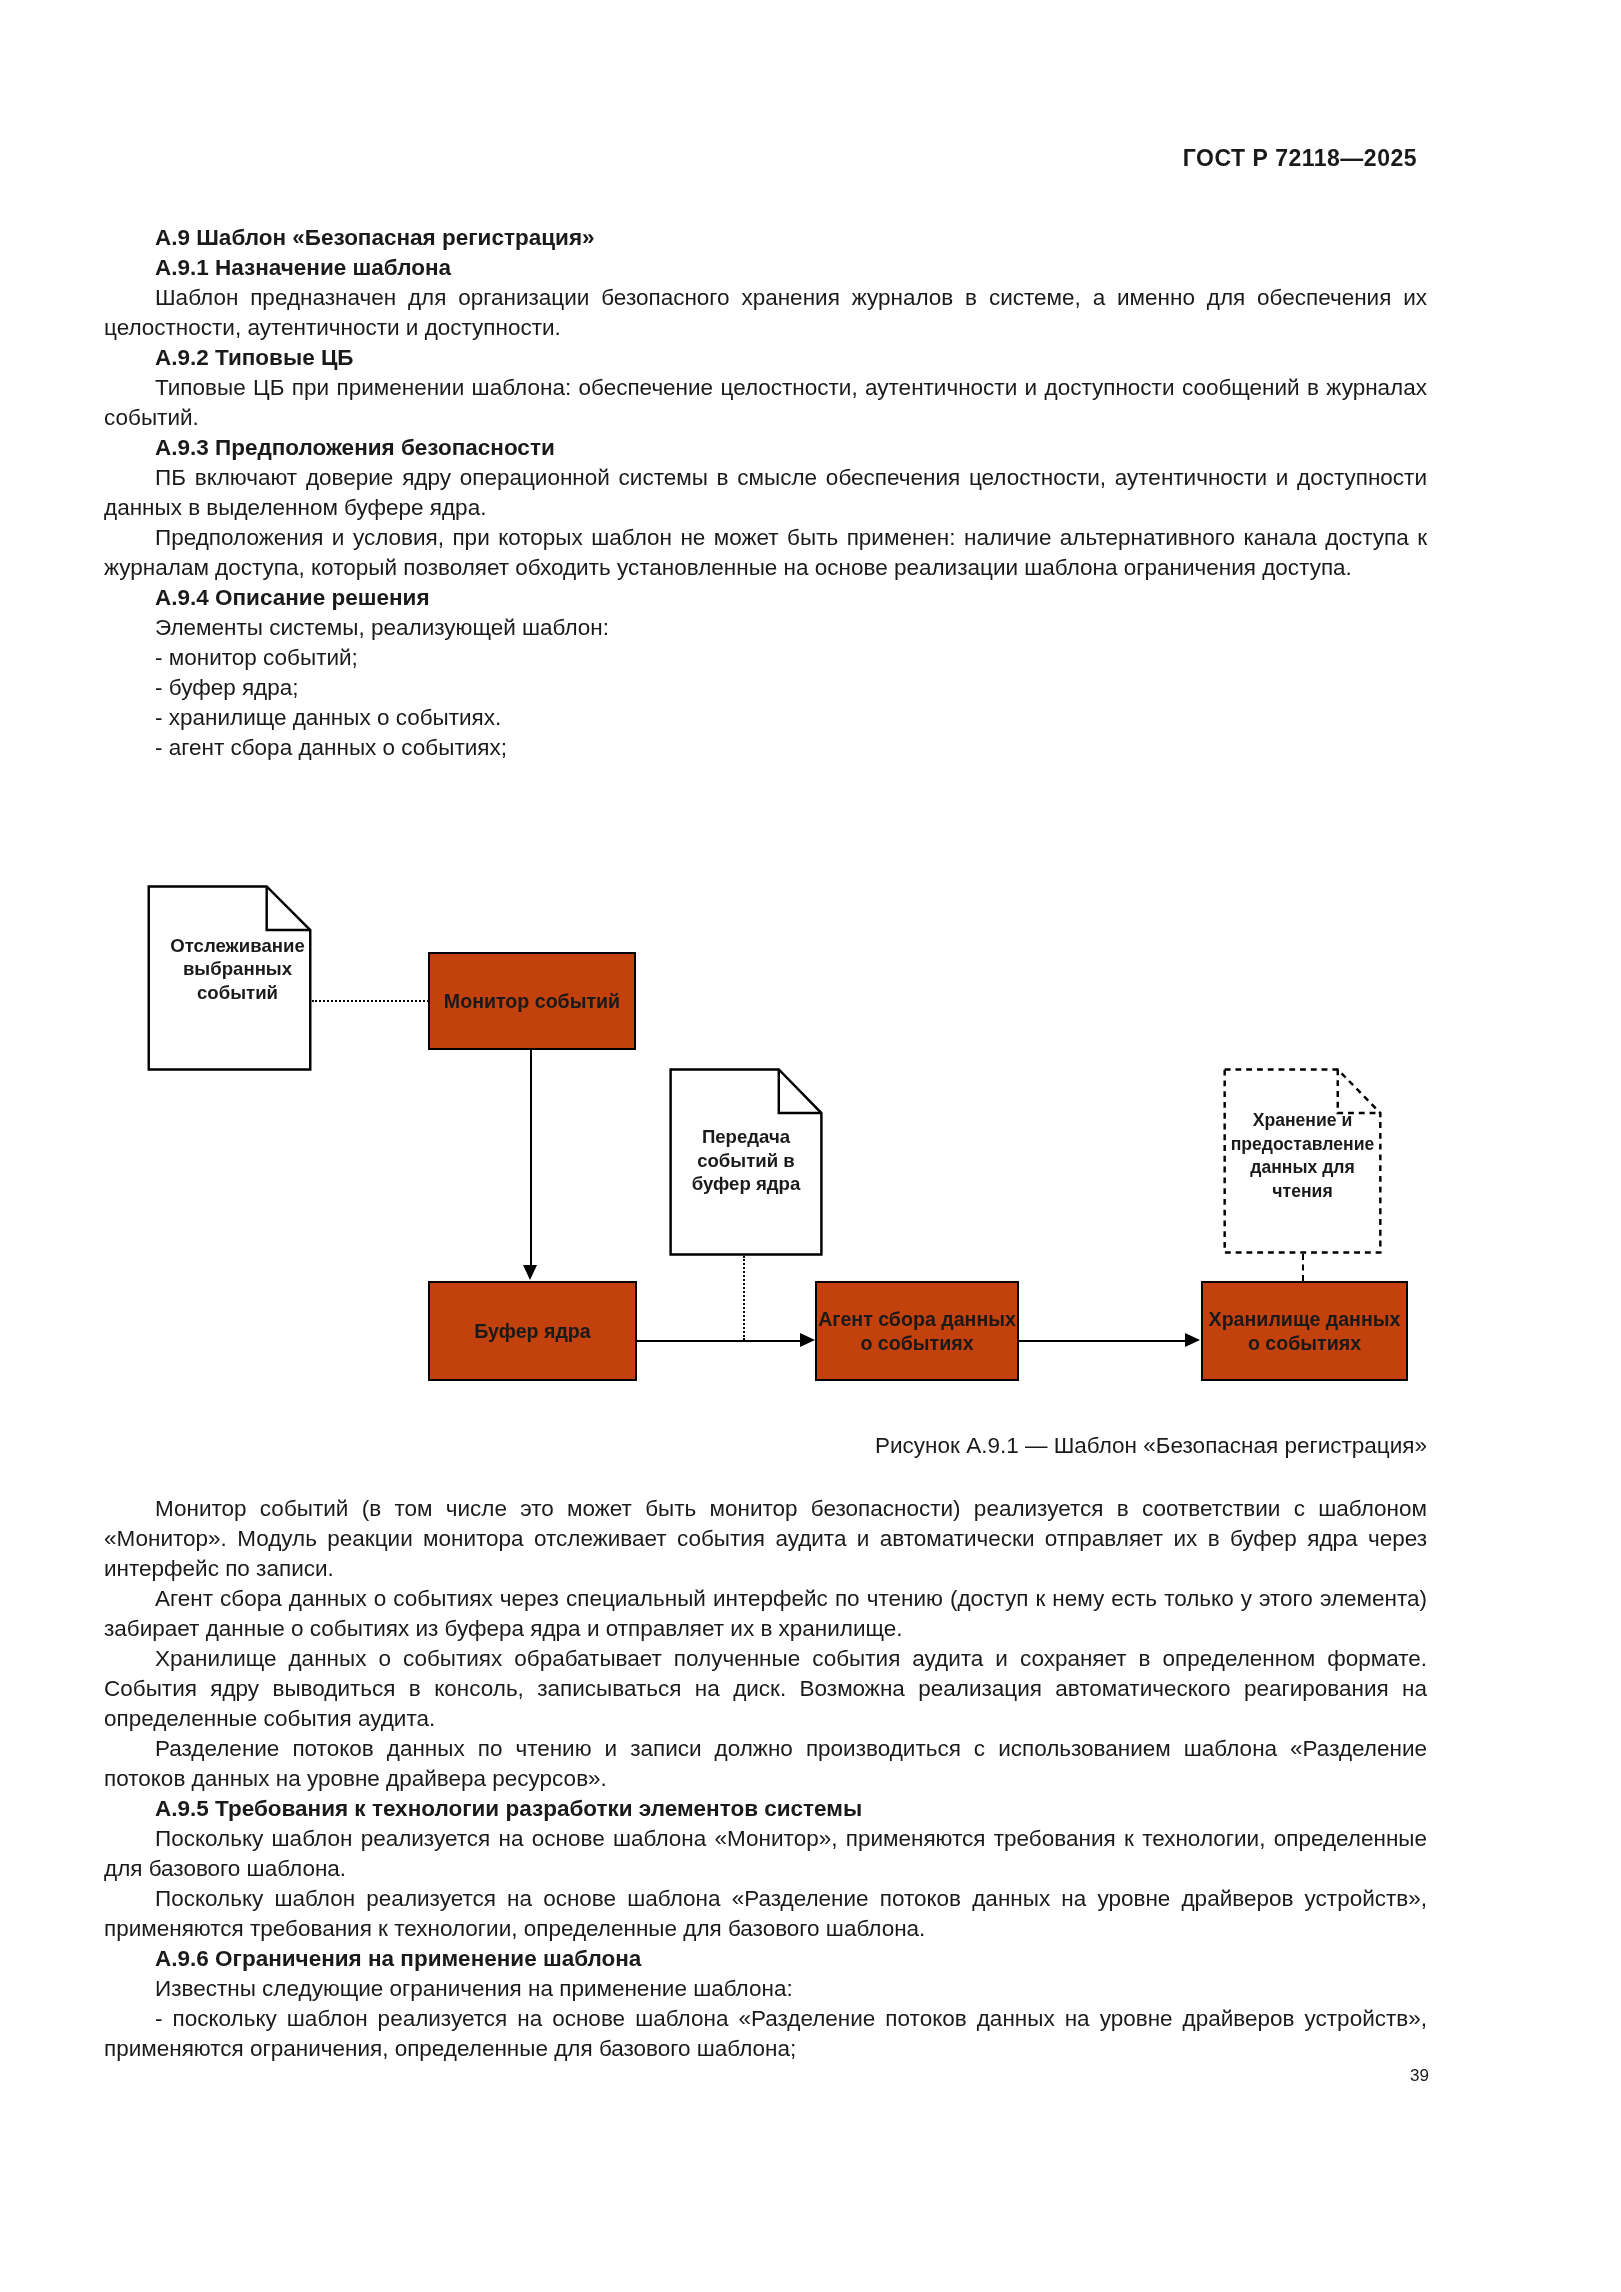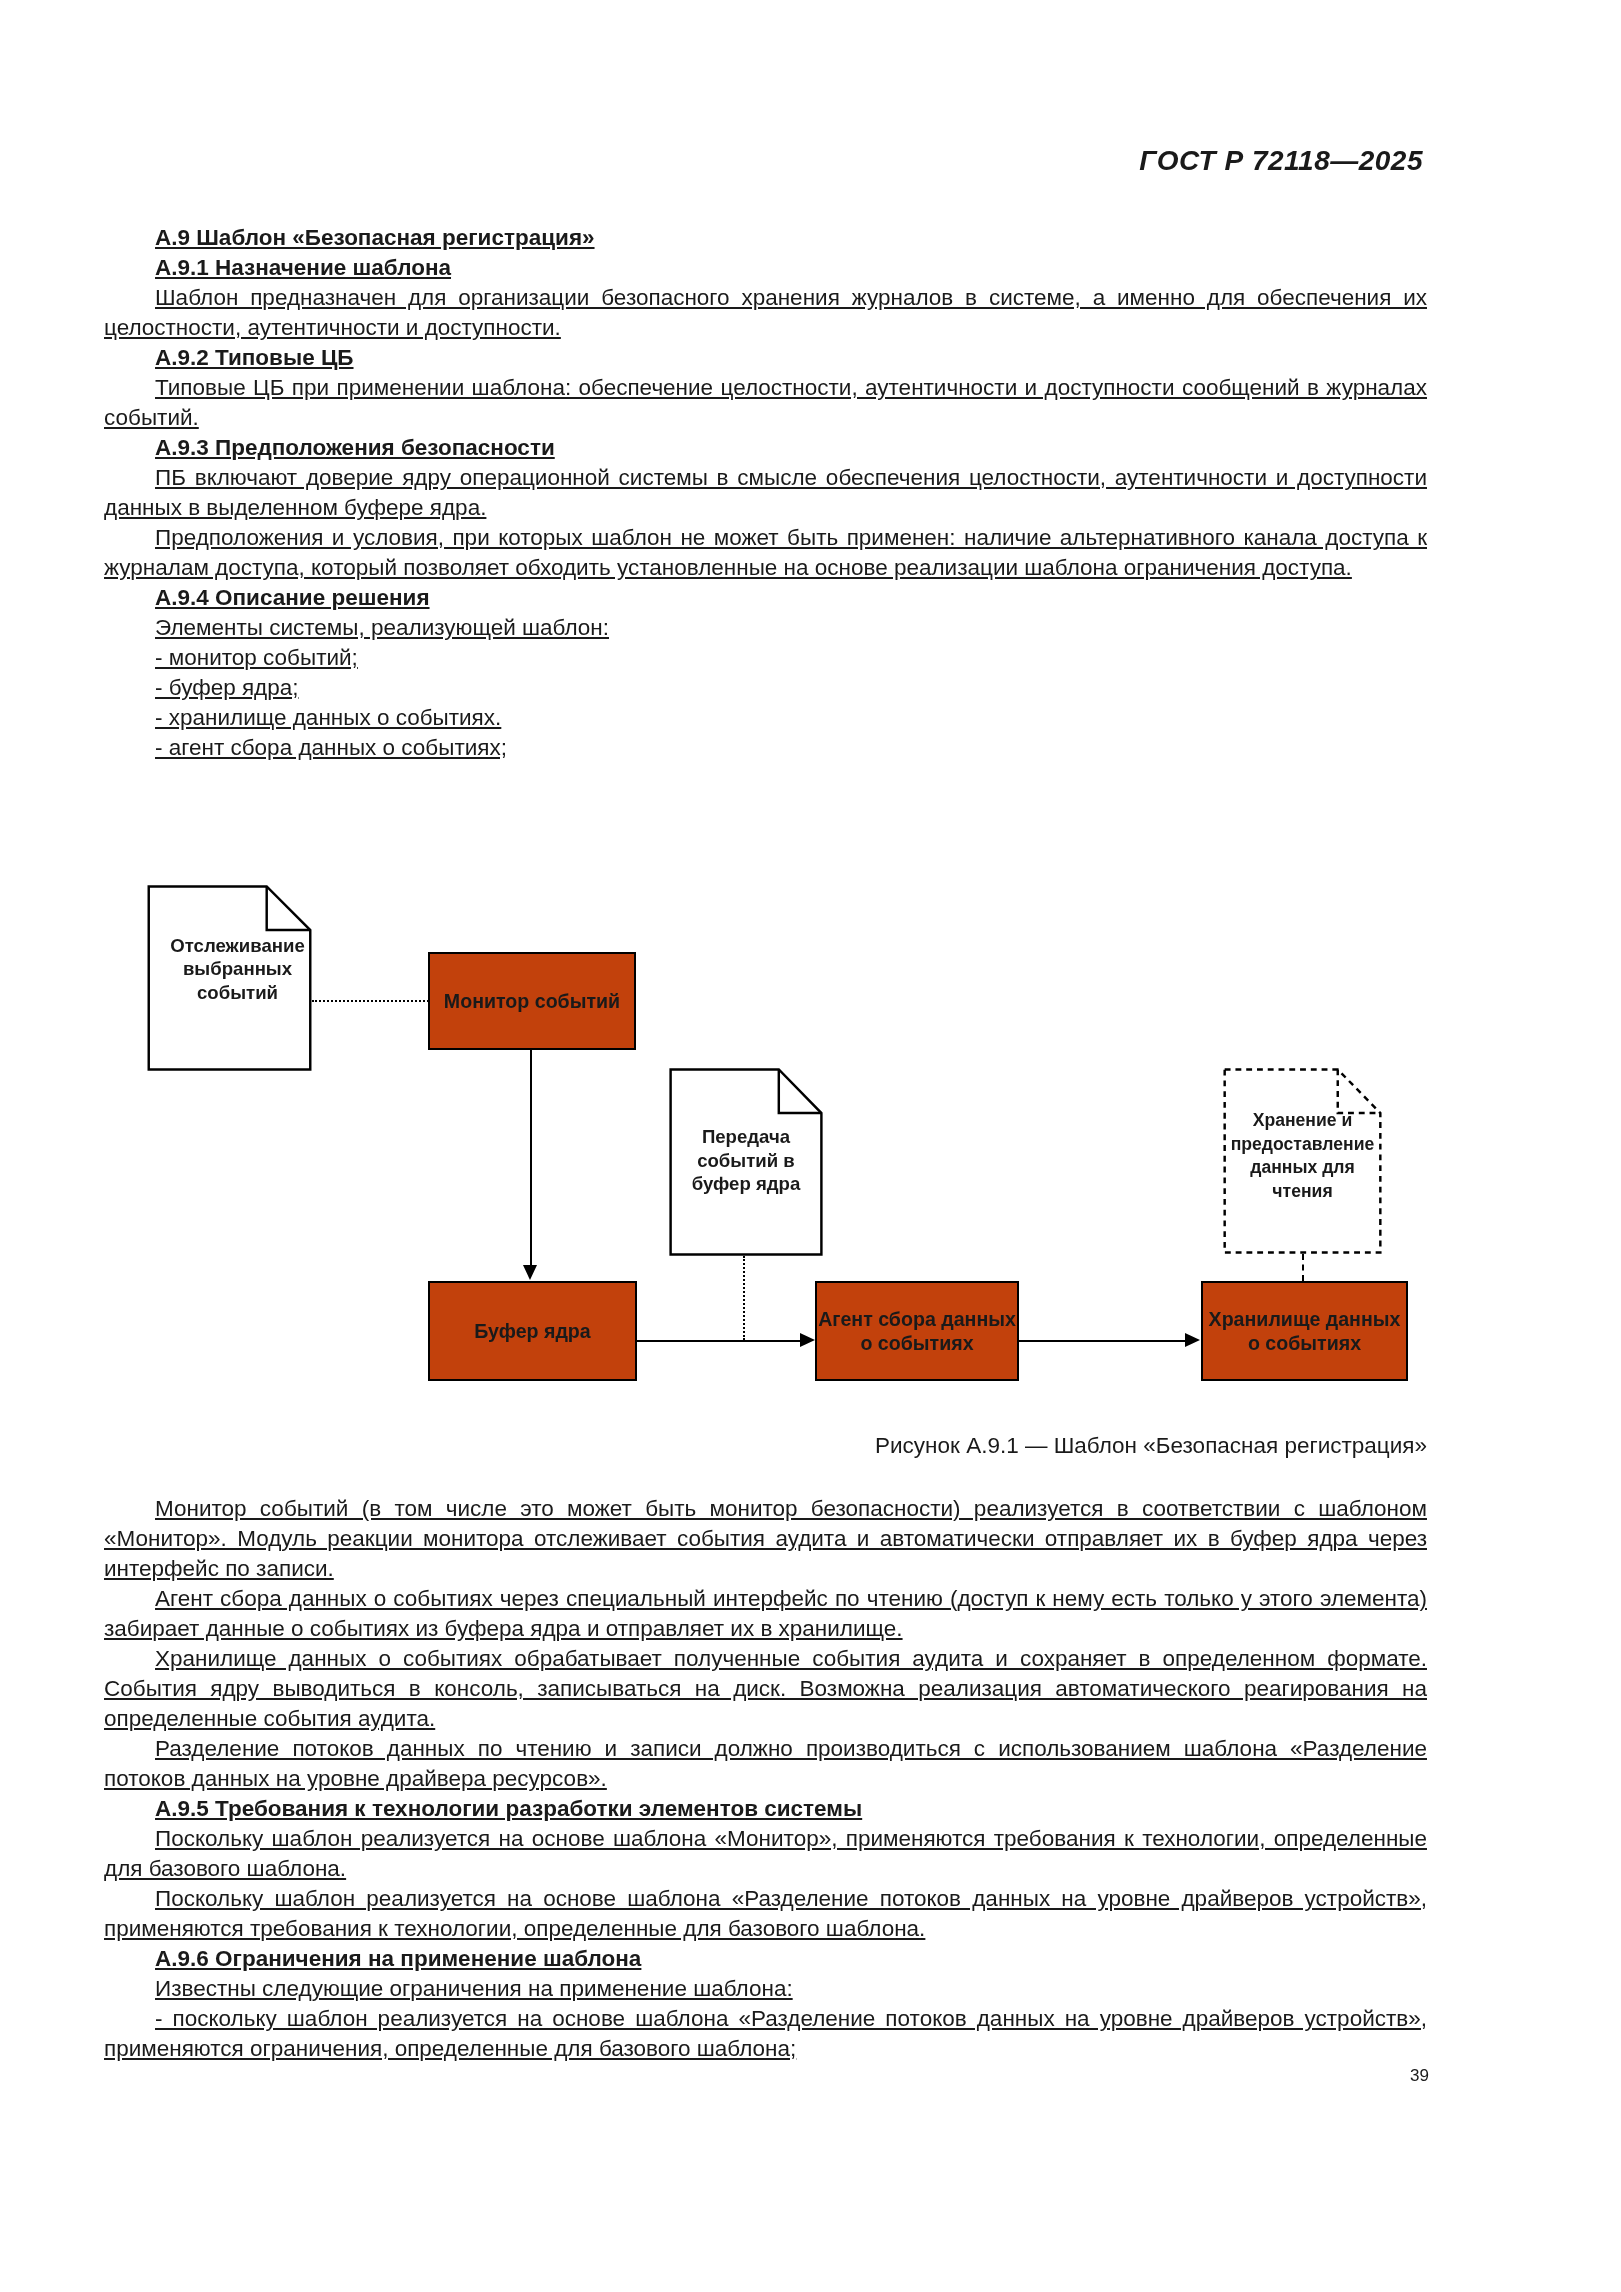--- a/index.html
+++ b/index.html
@@ -5,35 +5,34 @@
   html,body { margin:0; padding:0; background:#e8e8e8; }
   .page {
     position:relative;
     width:1621px; height:2293px;
     background:#ffffff;
     font-family:"Liberation Sans","DejaVu Sans",sans-serif;
     color:#1a1a1a;
     overflow:hidden;
   }
   .gost-header {
-    position:absolute; top:145px; right:198px;
-    font-size:28px; font-weight:bold; letter-spacing:0.5px;font-style:italic;
+    position:absolute; top:145px; right:204px;
+    font-size:23px; font-weight:bold; letter-spacing:0.5px;
   }
   .content {
     position:absolute; left:104px; width:1323px;
     font-size:22.5px; line-height:30px;
   }
   .content-top { top:223px; }
   .content-bottom { top:1494px; }
   .content p, .content h2, .content h3 {
     margin:0; padding:0;
     font-size:22.5px; line-height:30px;
     text-indent:51px;
     text-align:justify;
-    text-decoration:underline;
   }
   .content h2, .content h3 { font-weight:bold; text-align:left; }
   .content p.no-justify { text-align:left; }
 
   
   .figure { position:absolute; left:0; top:872px; width:1621px; height:519px; }
   .node { position:absolute; }
   .box {
     border:2.9px solid #000; background:#c2410c;
     display:flex; align-items:center; justify-content:center;

